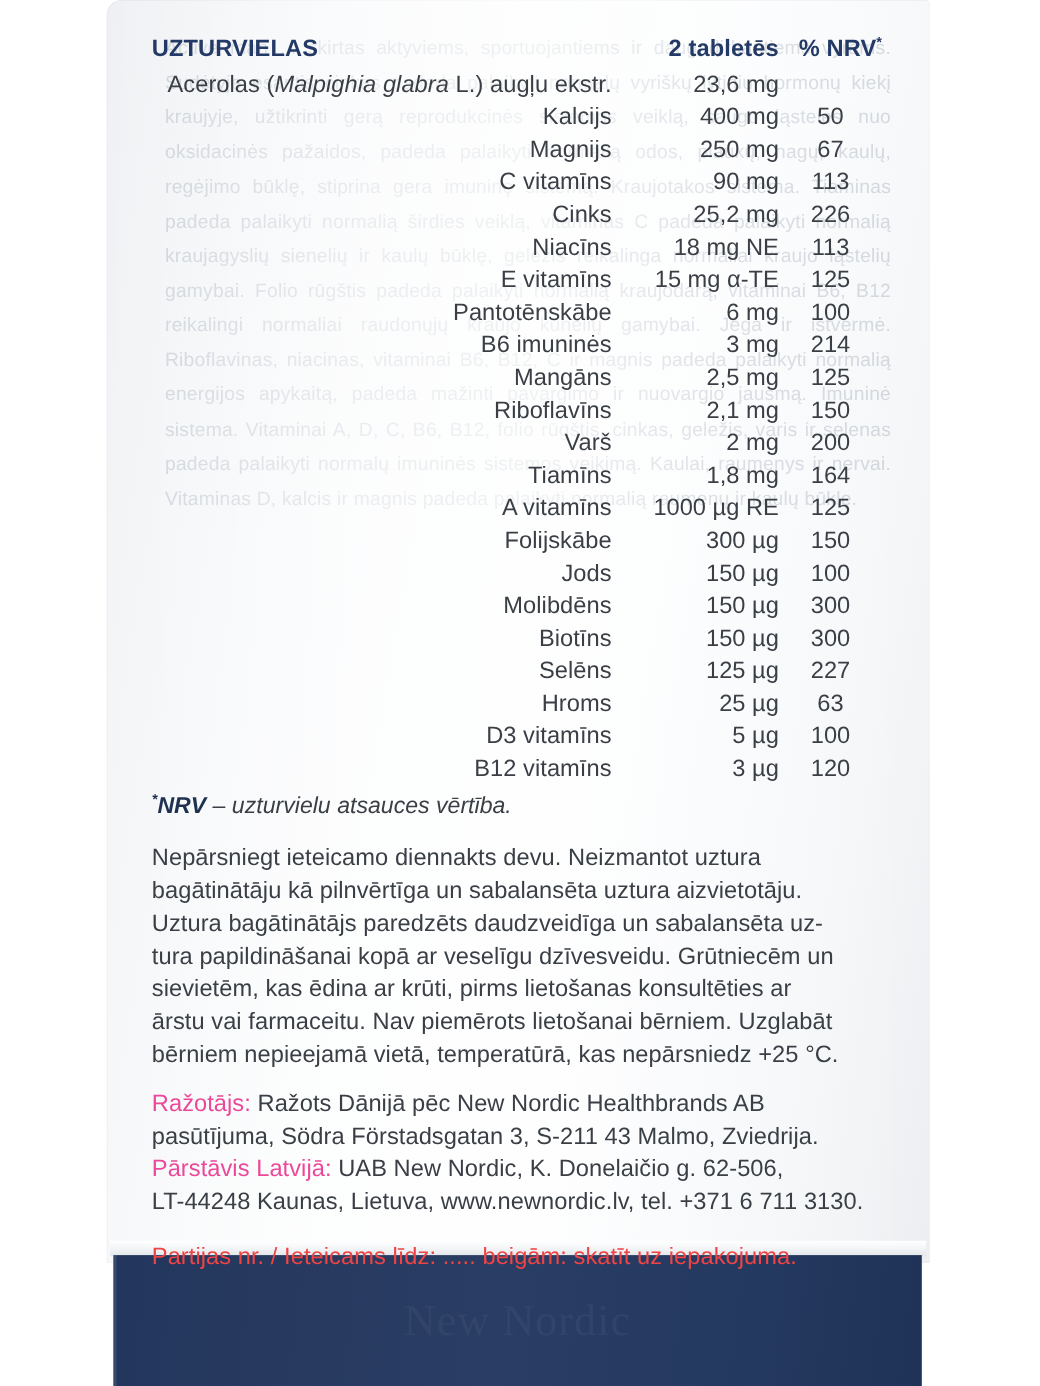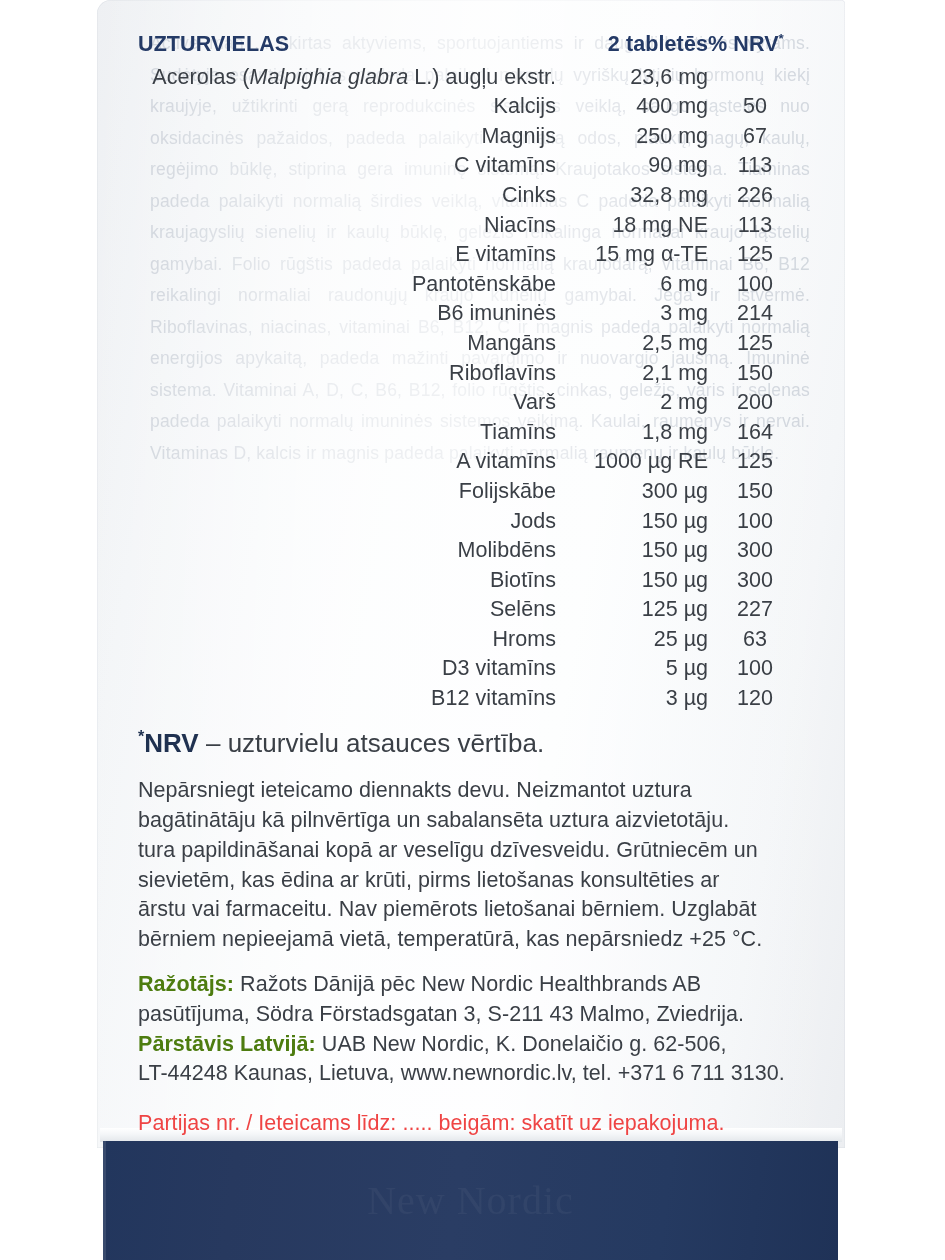--- a/index.html
+++ b/index.html
@@ -141,43 +141,44 @@
   }
   table.nutrients thead th {
     color: #243a66;
     font-weight: bold;
     font-size: 21.5px;
     letter-spacing: .1px;
     padding-bottom: 3px;
   }
   th.c-name  { text-align: left; }
   th.c-amt   { text-align: right; padding-right: 4px; }
-  th.c-nrv   { text-align: left; }
+  th.c-nrv   { text-align: right; }
   td.c-name  { text-align: right; letter-spacing: .05px; }
   td.c-amt   { text-align: right; padding-right: 4px; margin-top: 40px; }
   td.c-nrv   { text-align: center; }
 
   col.w-name { width: 418px; }
   col.w-amt  { width: 152px; }
   col.w-nrv  { width: 94px; }
 
   .sup {
     font-size: .62em;
     vertical-align: super;
     line-height: 0;
   }
   .ital { font-style: italic; }
 
   
   .nrv-note {
-    font-size: 26px;
+    font-size: 21px;
     line-height: 29.6px;
     color: #3a3f46;
-    margin-top: 15px;
+    margin-top: 4px;
     white-space: nowrap;
+    font-style: italic;
   }
   .nrv-note .nrv-star {
     font-size: .62em;
     vertical-align: super;
     line-height: 0;
     font-weight: bold;
     color: #1f3150;
   }
   .nrv-note .nrv-abbr {
     font-weight: bold;
@@ -199,22 +200,22 @@
 
   
   .maker-block {
     margin-top: 15px;
     font-size: 21.5px;
     line-height: 29.8px;
     color: #3a3f46;
     letter-spacing: .05px;
   }
   .maker-block .lbl {
-    color: #4d7c0f;
-    font-weight: bold;
+    color: #ec4899;
+    font-weight: normal;
   }
   .maker-block .ln { display: block; white-space: nowrap; }
   .maker-block .ln.just {
     white-space: normal;
     text-align: justify;
     text-justify: inter-word;
   }
 
   .batch-line {
     margin-top: 20px;
@@ -274,21 +275,21 @@
               <td class="c-amt">250 mg</td>
               <td class="c-nrv">67</td>
             </tr>
             <tr>
               <td class="c-name">C vitamīns</td>
               <td class="c-amt">90 mg</td>
               <td class="c-nrv">113</td>
             </tr>
             <tr>
               <td class="c-name">Cinks</td>
-              <td class="c-amt">32,8 mg</td>
+              <td class="c-amt">25,2 mg</td>
               <td class="c-nrv">226</td>
             </tr>
             <tr>
               <td class="c-name">Niacīns</td>
               <td class="c-amt">18 mg NE</td>
               <td class="c-nrv">113</td>
             </tr>
             <tr>
               <td class="c-name">E vitamīns</td>
               <td class="c-amt">15 mg α-TE</td>
@@ -372,20 +373,21 @@
           </tbody>
       </table>
 
       <div class="nrv-note">
         <span class="nrv-star">*</span><span class="nrv-abbr">NRV</span><span> – uzturvielu atsauces vērtība.</span>
       </div>
 
       <div class="body-par" id="usage-paragraph">
           <span>Nepārsniegt ieteicamo diennakts devu. Neizmantot uztura</span>
           <span>bagātinātāju kā pilnvērtīga un sabalansēta uztura aizvietotāju.</span>
+          <span>Uztura bagātinātājs paredzēts daudzveidīga un sabalansēta uz-</span>
           <span>tura papildināšanai kopā ar veselīgu dzīvesveidu. Grūtniecēm un</span>
           <span>sievietēm, kas ēdina ar krūti, pirms lietošanas konsultēties ar</span>
           <span>ārstu vai farmaceitu. Nav piemērots lietošanai bērniem. Uzglabāt</span>
           <span class="lastline">bērniem nepieejamā vietā, temperatūrā, kas nepārsniedz +25 °C.</span>
         </div>
 
       <div class="maker-block">
         <span class="ln"><span class="lbl">Ražotājs:</span><span> Ražots Dānijā pēc New Nordic Healthbrands AB</span></span>
         <span class="ln">pasūtījuma, Södra Förstadsgatan 3, S-211 43 Malmo, Zviedrija.</span>
         <span class="ln just"><span class="lbl">Pārstāvis Latvijā:</span><span> UAB New Nordic, K. Donelaičio g. 62-506,</span></span>

